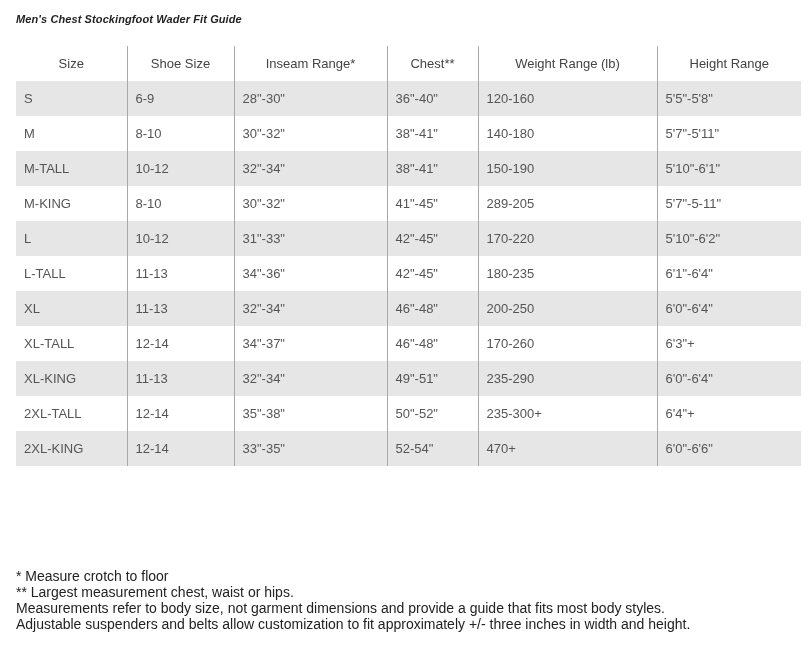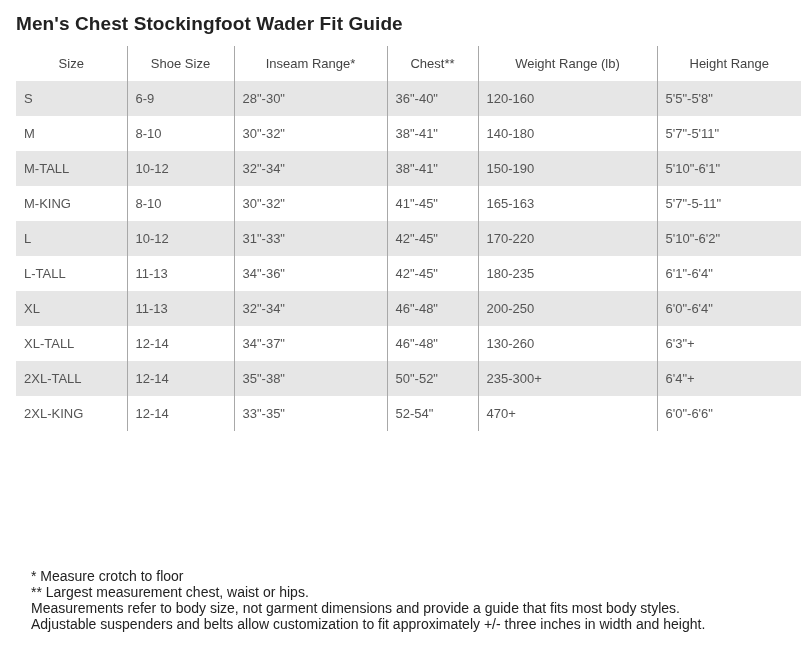--- a/index.html
+++ b/index.html
@@ -12,24 +12,25 @@
       height: 654px;
       position: relative;
       overflow: hidden;
       font-family: "Liberation Sans", "DejaVu Sans", sans-serif;
       color: #333333;
     }
     .title {
       position: absolute;
       left: 16px;
       top: 13px;
-      font-size: 19px;
+      font-size: 11px;
       font-weight: bold;
       color: #222222;
       letter-spacing: 0.1px;
+      font-style: italic;
     }
     .fit-table {
       position: absolute;
       left: 16px;
       top: 46px;
       width: 785px;
       border-collapse: collapse;
       table-layout: fixed;
       font-size: 13px;
       color: #555555;
@@ -67,21 +68,20 @@
     .notes {
       position: absolute;
       left: 16px;
       top: 568px;
       font-size: 14px;
       line-height: 16px;
       color: #222222;
     }
     .notes div {
       white-space: nowrap;
-      margin-left: 15px;
     }
   </style>
 </head>
 <body>
 
 <div class="title">Men's Chest Stockingfoot Wader Fit Guide</div>
 
 <table class="fit-table">
   <colgroup>
     <col class="col-size">
@@ -124,21 +124,21 @@
       <td>32"-34"</td>
       <td>38"-41"</td>
       <td>150-190</td>
       <td>5'10"-6'1"</td>
     </tr>
     <tr>
       <td>M-KING</td>
       <td>8-10</td>
       <td>30"-32"</td>
       <td>41"-45"</td>
-      <td>165-163</td>
+      <td>289-205</td>
       <td>5'7"-5-11"</td>
     </tr>
     <tr>
       <td>L</td>
       <td>10-12</td>
       <td>31"-33"</td>
       <td>42"-45"</td>
       <td>170-220</td>
       <td>5'10"-6'2"</td>
     </tr>
@@ -156,22 +156,30 @@
       <td>32"-34"</td>
       <td>46"-48"</td>
       <td>200-250</td>
       <td>6'0"-6'4"</td>
     </tr>
     <tr>
       <td>XL-TALL</td>
       <td>12-14</td>
       <td>34"-37"</td>
       <td>46"-48"</td>
-      <td>130-260</td>
+      <td>170-260</td>
       <td>6'3"+</td>
+    </tr>
+    <tr>
+      <td>XL-KING</td>
+      <td>11-13</td>
+      <td>32"-34"</td>
+      <td>49"-51"</td>
+      <td>235-290</td>
+      <td>6'0"-6'4"</td>
     </tr>
     <tr>
       <td>2XL-TALL</td>
       <td>12-14</td>
       <td>35"-38"</td>
       <td>50"-52"</td>
       <td>235-300+</td>
       <td>6'4"+</td>
     </tr>
     <tr>

